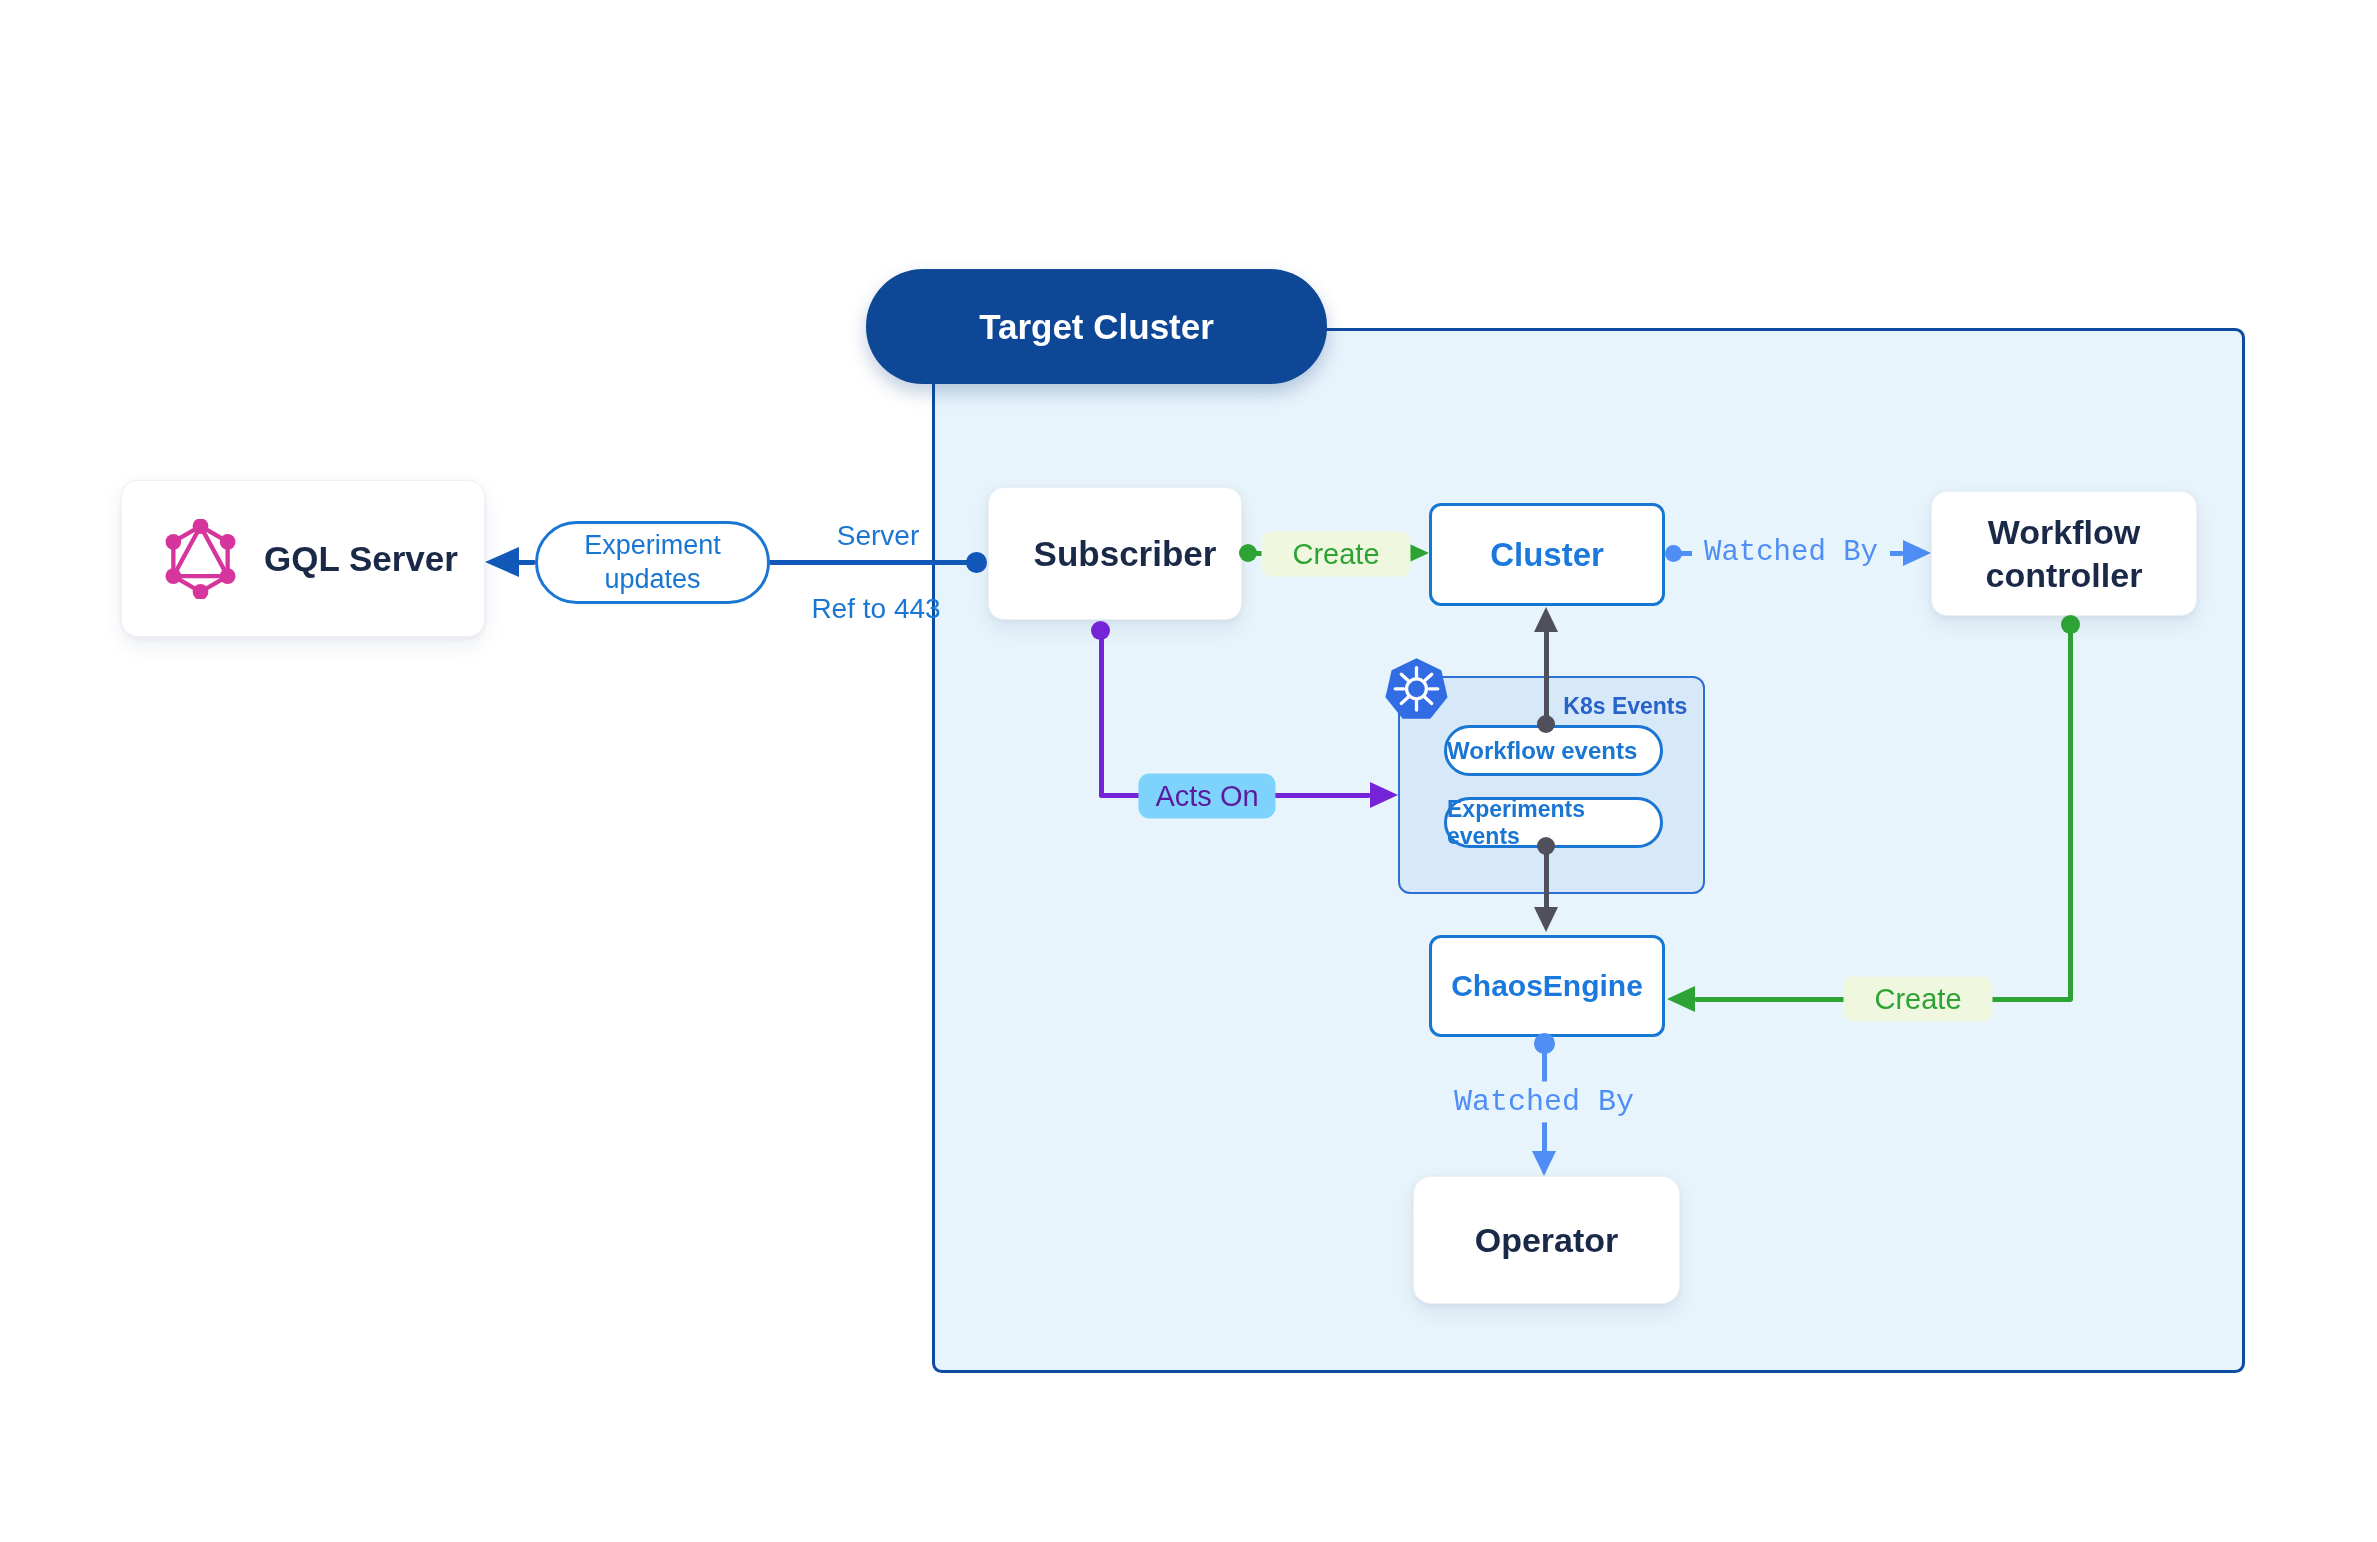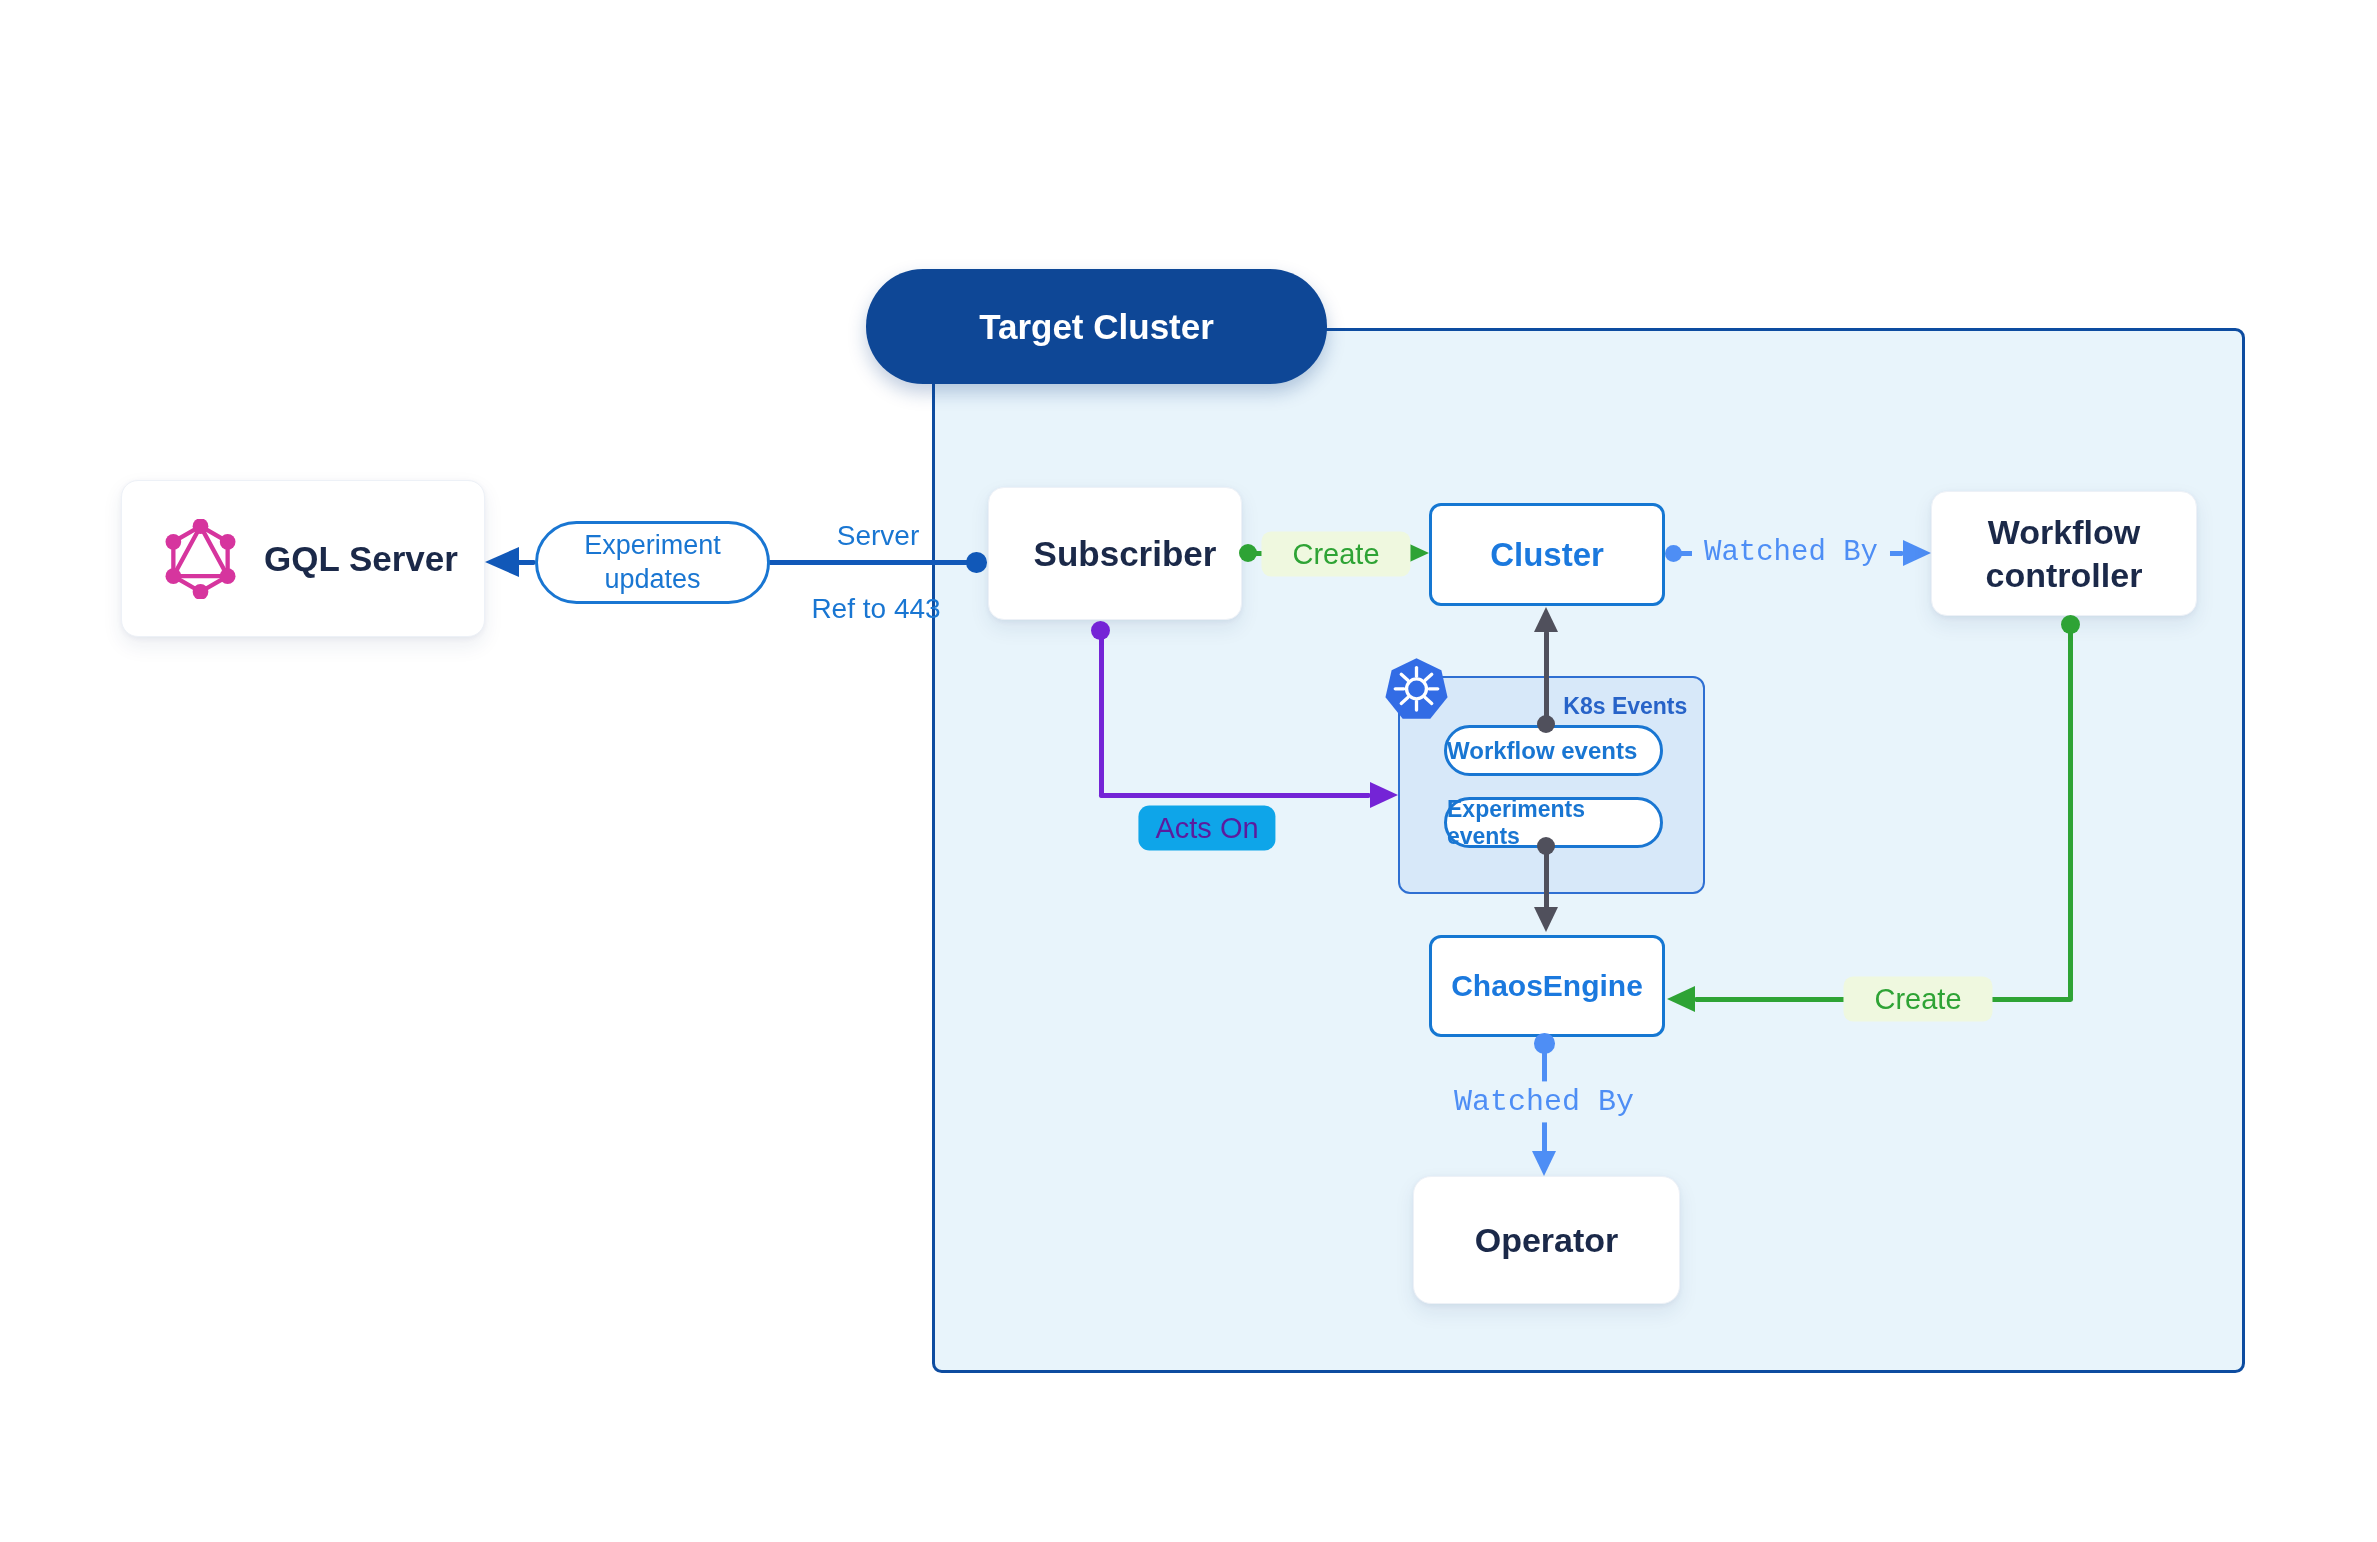--- a/index.html
+++ b/index.html
@@ -81,21 +81,21 @@
   .col-green  { color:#2EA335; }
   .col-lblue  { color:#4E8EF5; }
   .col-purple { color:#7424D6; }
   .col-gray   { color:#50505C; }
   
   .elabel {
     position:absolute; transform:translate(-50%,-50%); white-space:nowrap;
     font-size:29px; font-weight:500; z-index:5;
   }
   .elabel.green  { color:#2EA335; background:#EFF8DF; border-radius:9.7px; padding:6px 31px; }
-  .elabel.purple { color:#5C1B9E; background:#0ea5e9; border-radius:11px; padding:6px 17px;margin-top:32px; }
+  .elabel.purple { color:#5C1B9E; background:#7dd3fc; border-radius:11px; padding:6px 17px; }
   .elabel.lblue  { color:#4E8EF5; background:#E8F4FB; padding:3.6px 12px;font-family:Liberation Mono, monospace; }
   .elabel.plainblue { color:#1976D2; background:transparent; font-size:28px; font-weight:500; }
 </style>
 </head>
 <body>
 
 <div class="canvas">
 
 
   <div class="cluster"></div>

